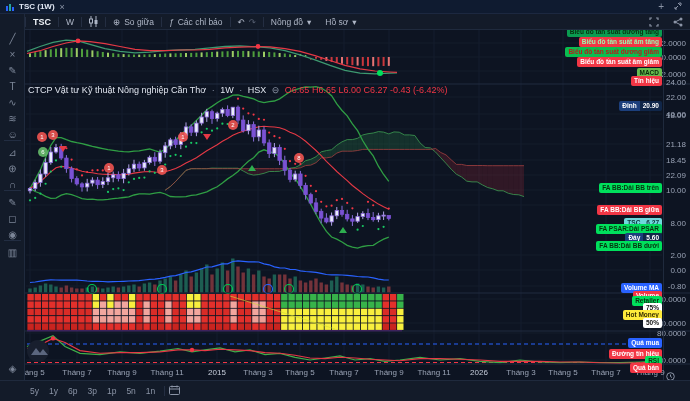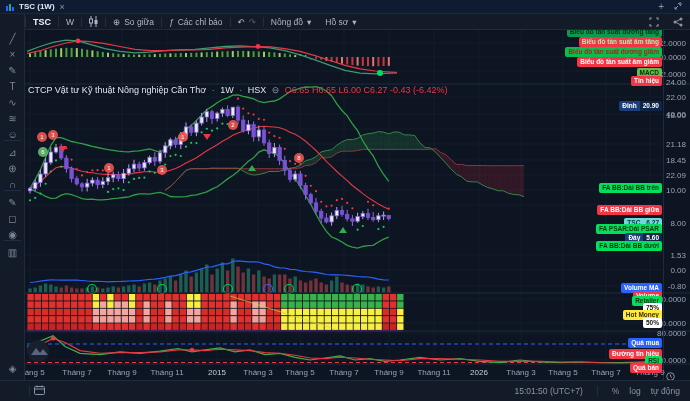--- a/index.html
+++ b/index.html
@@ -936,21 +936,21 @@
       <div style="top: 70px;">-2.0000</div>
       <div style="top: 78px; margin-left: 8px;">24.00</div>
       <div style="top: 93px;">22.00</div>
       <div style="top: 110px;">40.00</div>
       <div style="top: 111px; margin-left: 48px;">18.00</div>
       <div style="top: 140px;">21.18</div>
       <div style="top: 156px;">18.45</div>
       <div style="top: 171px;">22.09</div>
       <div style="top: 186px;">10.00</div>
       <div style="top: 191px; margin-top: 28px;">8.00</div>
-      <div style="top: 251px;">1.53</div>
+      <div style="top: 251px;">2.00</div>
       <div style="top: 266px;">0.00</div>
       <div style="top: 282px;">-0.80</div>
       <div style="top: 295px;">20.0000</div>
       <div style="top: 319px;">0.0000</div>
       <div style="top: 329px;">80.0000</div>
       <div style="top: 356px;">40.0000</div>
     </div>
   <div class="chips" id="chips">
       <div class="chip" style="top: 27px;">
         <span style="background: rgb(10, 155, 80); color: rgb(8, 49, 15);">Biểu đồ tần suất dương tăng</span>
@@ -1043,29 +1043,31 @@
       <div style="left: 606px;">Tháng 7</div>
       <div style="left: 650px;">Tháng 9</div>
     </div>
   <span class="clockicon"><svg width="9" height="9">
         <circle cx="4.5" cy="4.5" r="3.8" stroke="#8b94a6" fill="none"></circle>
         <path d="M4.5,2.5 V4.5 L6,5.5" stroke="#8b94a6" fill="none"></path>
       </svg></span>
 
   <div class="statusbar">
     <div style="width:25px;"></div>
+    <div id="ranges" style="display:flex;">
+        <span class="rng">5y</span>
+        <span class="rng">1y</span>
+        <span class="rng">6p</span>
+        <span class="rng">3p</span>
+        <span class="rng">1p</span>
+        <span class="rng">5n</span>
+        <span class="rng">1n</span>
+      </div>
     <div class="sep"></div>
     <span><svg width="11" height="10">
           <rect x="0.5" y="1.5" width="10" height="8" rx="1" stroke="#8b94a6" fill="none"></rect>
           <line x1="0.5" y1="4" x2="10.5" y2="4" stroke="#8b94a6"></line>
           <line x1="3" y1="0.5" x2="3" y2="2.5" stroke="#8b94a6"></line>
           <line x1="8" y1="0.5" x2="8" y2="2.5" stroke="#8b94a6"></line>
         </svg></span>
     <span class="spacer"></span>
-    <span class="right">
-      <span>15:01:50 (UTC+7)</span>
-      <span class="sep"></span>
-      <span>%</span>
-      <span>log</span>
-      <span>tự động</span>
-    </span>
   </div>
 </div>
 
 </body></html>

